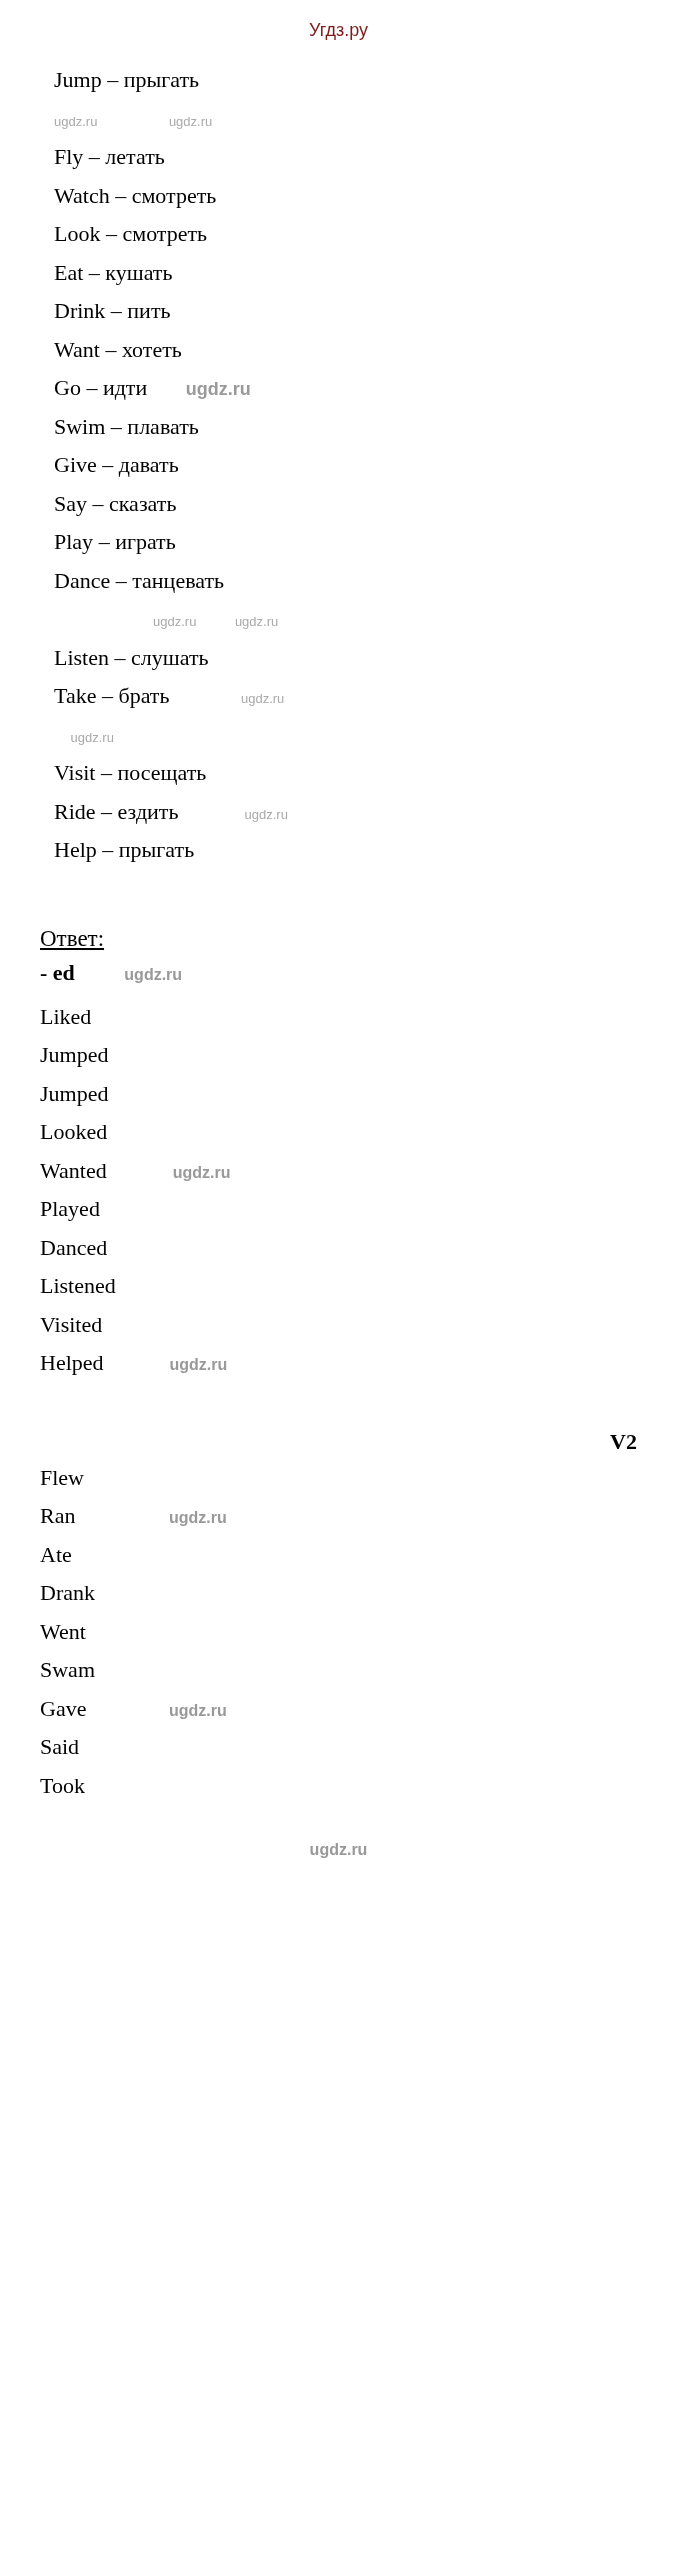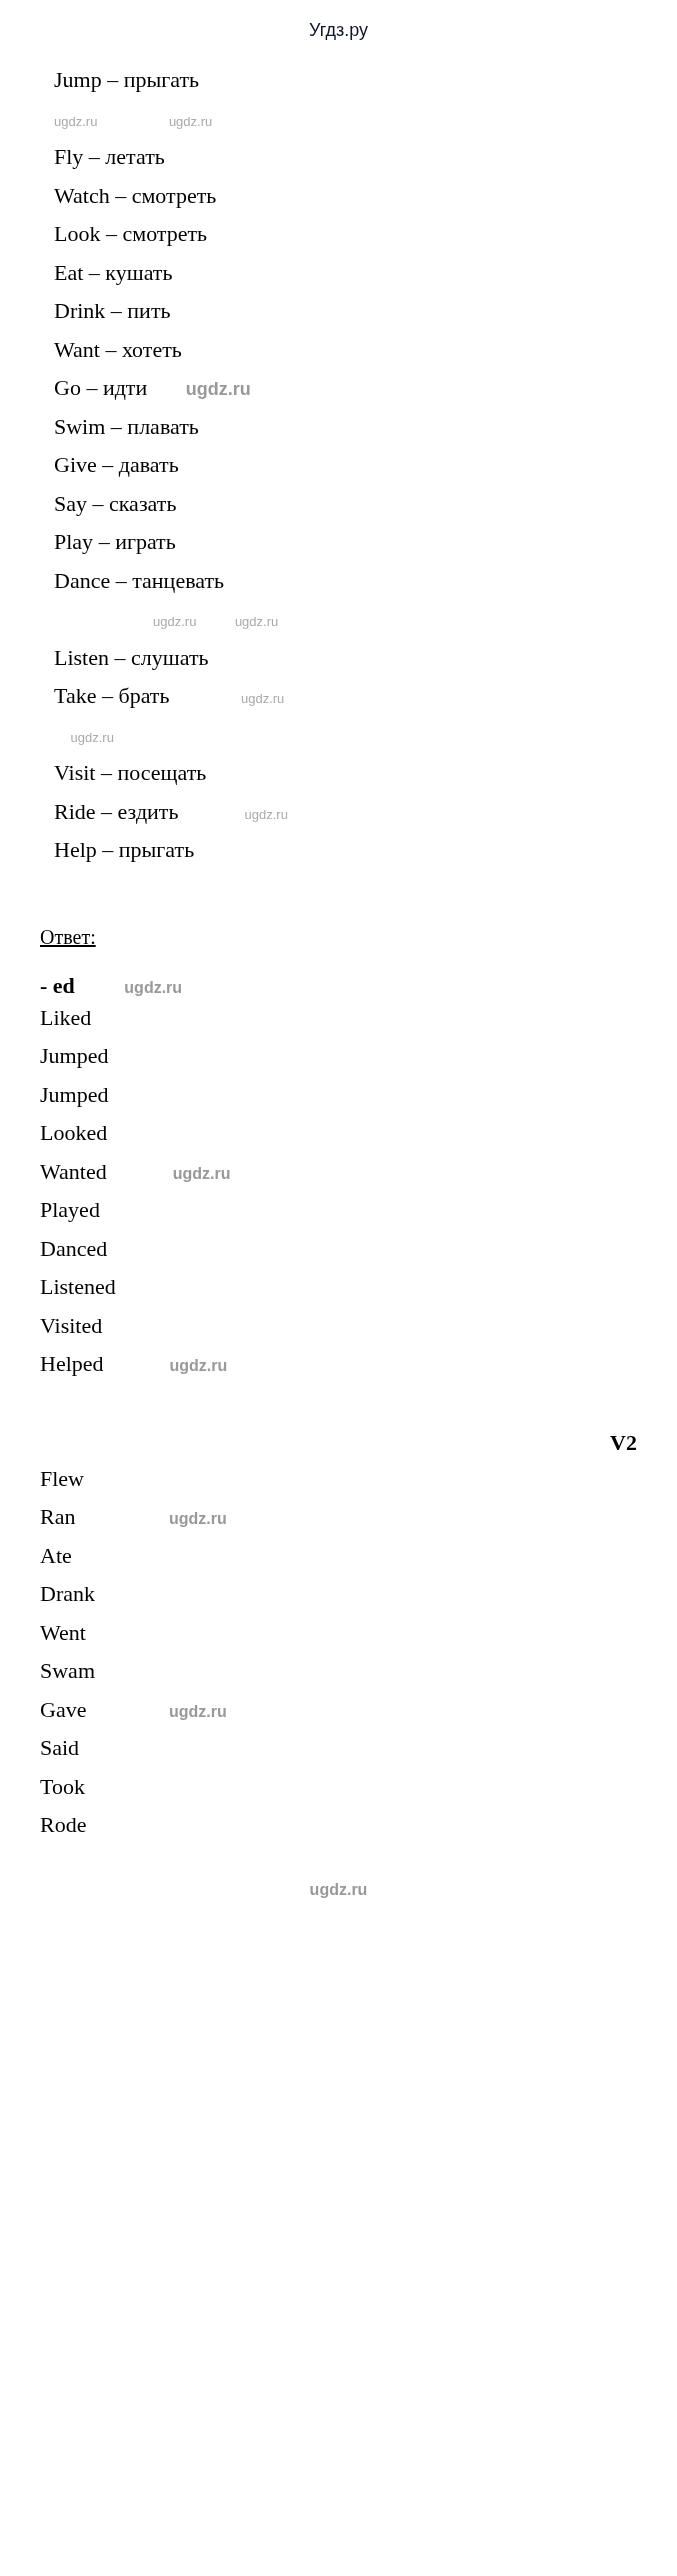--- a/index.html
+++ b/index.html
@@ -12,21 +12,21 @@
       font-size: 22px;
       background: #ffffff;
       color: #000000;
       width: 677px;
       min-height: 2576px;
       padding: 20px 40px;
     }
     .site-title {
       text-align: center;
       font-size: 18px;
-      color: #0f172a;
+      color: #7f1d1d;
       margin-bottom: 20px;
       font-family: Arial, sans-serif;
     }
     .watermark {
       color: #aaa;
       font-size: 13px;
       font-family: Arial, sans-serif;
       display: inline;
       vertical-align: baseline;
     }
@@ -37,28 +37,28 @@
     }
     .vocab-list p {
       font-size: 22px;
       line-height: 1.75;
     }
     .answer-section {
       margin-top: 20px;
     }
     .answer-label {
       text-decoration: underline;
-      font-size: 20px;
-      margin-bottom: 24px;
+      font-size: 23px;
+      margin-bottom: 8px;
       display: block;
     }
     .ed-label {
       font-weight: bold;
       font-size: 22px;
-      margin-bottom: 0;
+      margin-bottom: 12px;
     }
     .answer-list {
       line-height: 1.75;
       margin-bottom: 20px;
     }
     .answer-list p {
       font-size: 22px;
       line-height: 1.75;
     }
     .v2-label {
@@ -190,20 +190,19 @@
     <p>Ate</p>
     <p>Drank</p>
     <p>Went</p>
     <p>Swam</p>
     <p>
       Gave
       &nbsp;&nbsp;&nbsp;&nbsp;&nbsp;&nbsp;&nbsp;&nbsp;&nbsp;&nbsp;&nbsp;&nbsp;&nbsp;&nbsp;<span class="watermark" style="font-size:16px;font-weight:bold;color:#999;">ugdz.ru</span>
     </p>
     <p>Said</p>
     <p>Took</p>
-    <p>Rode</p>
   </div>
 </div>
 
 <div style="text-align:center; margin-top:30px;">
   <span class="watermark" style="font-size:16px;font-weight:bold;color:#999;">ugdz.ru</span>
 </div>
 
 
 </body></html>

